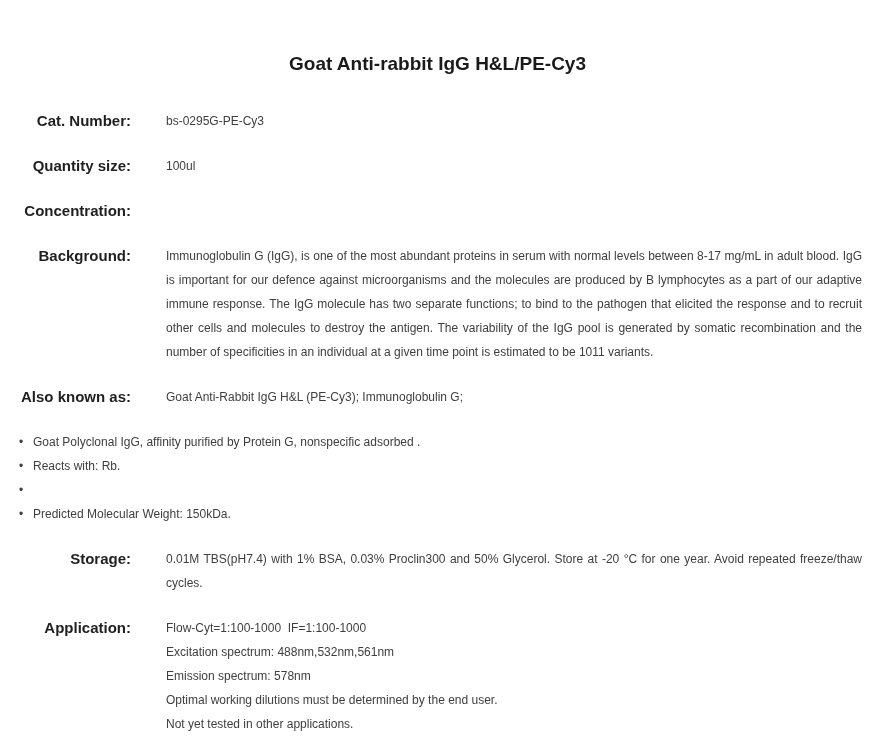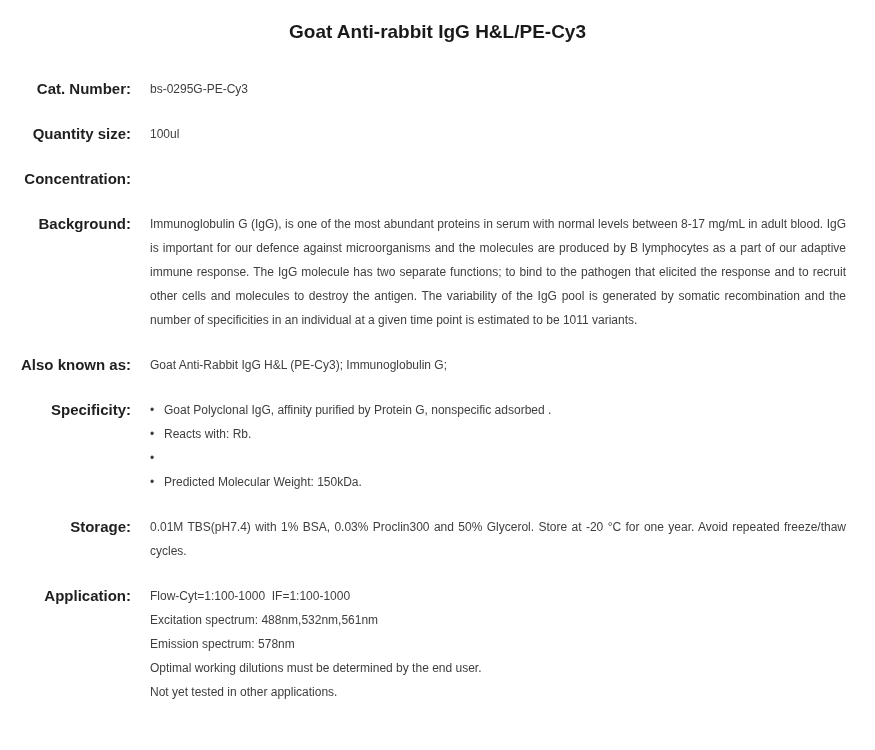--- a/index.html
+++ b/index.html
@@ -8,36 +8,38 @@
     background: #ffffff;
   }
   body {
     width: 875px;
     height: 750px;
     font-family: "Liberation Sans", "DejaVu Sans", sans-serif;
     overflow: hidden;
   }
   .doc {
     padding-top: 20px;
+    margin-top: 32px;
   }
   .doc-title {
     text-align: center;
     font-size: 19px;
     font-weight: bold;
     color: #1a1a1a;
     line-height: 24px;
     margin: 0;
   }
   .rows {
     margin-top: 33px;
   }
   .row {
     display: flex;
     align-items: flex-start;
     margin-bottom: 21px;
+    gap: 16px;
   }
   .row-label {
     flex: 0 0 131px;
     width: 131px;
     text-align: right;
     font-weight: bold;
     font-size: 15px;
     line-height: 24px;
     color: #1f1f1f;
     white-space: nowrap;
@@ -95,21 +97,20 @@
       <div class="row-label">Background:</div>
       <div class="row-value justify">Immunoglobulin G (IgG), is one of the most abundant proteins in serum with normal levels between 8-17 mg/mL in adult blood. IgG is important for our defence against microorganisms and the molecules are produced by B lymphocytes as a part of our adaptive immune response. The IgG molecule has two separate functions; to bind to the pathogen that elicited the response and to recruit other cells and molecules to destroy the antigen. The variability of the IgG pool is generated by somatic recombination and the number of specificities in an individual at a given time point is estimated to be 1011 variants.</div>
     </div>
 
     <div class="row">
       <div class="row-label">Also known as:</div>
       <div class="row-value">Goat Anti-Rabbit IgG H&amp;L (PE-Cy3); Immunoglobulin G;</div>
     </div>
 
     <div class="row">
-      <div class="row-label">Specificity:</div>
       <div class="row-value">
         <div class="bullet-item">
           <span class="bullet-glyph">•</span>
           <span>Goat Polyclonal IgG, affinity purified by Protein G, nonspecific adsorbed .</span>
         </div>
         <div class="bullet-item">
           <span class="bullet-glyph">•</span>
           <span>Reacts with: Rb.</span>
         </div>
         <div class="bullet-item">

